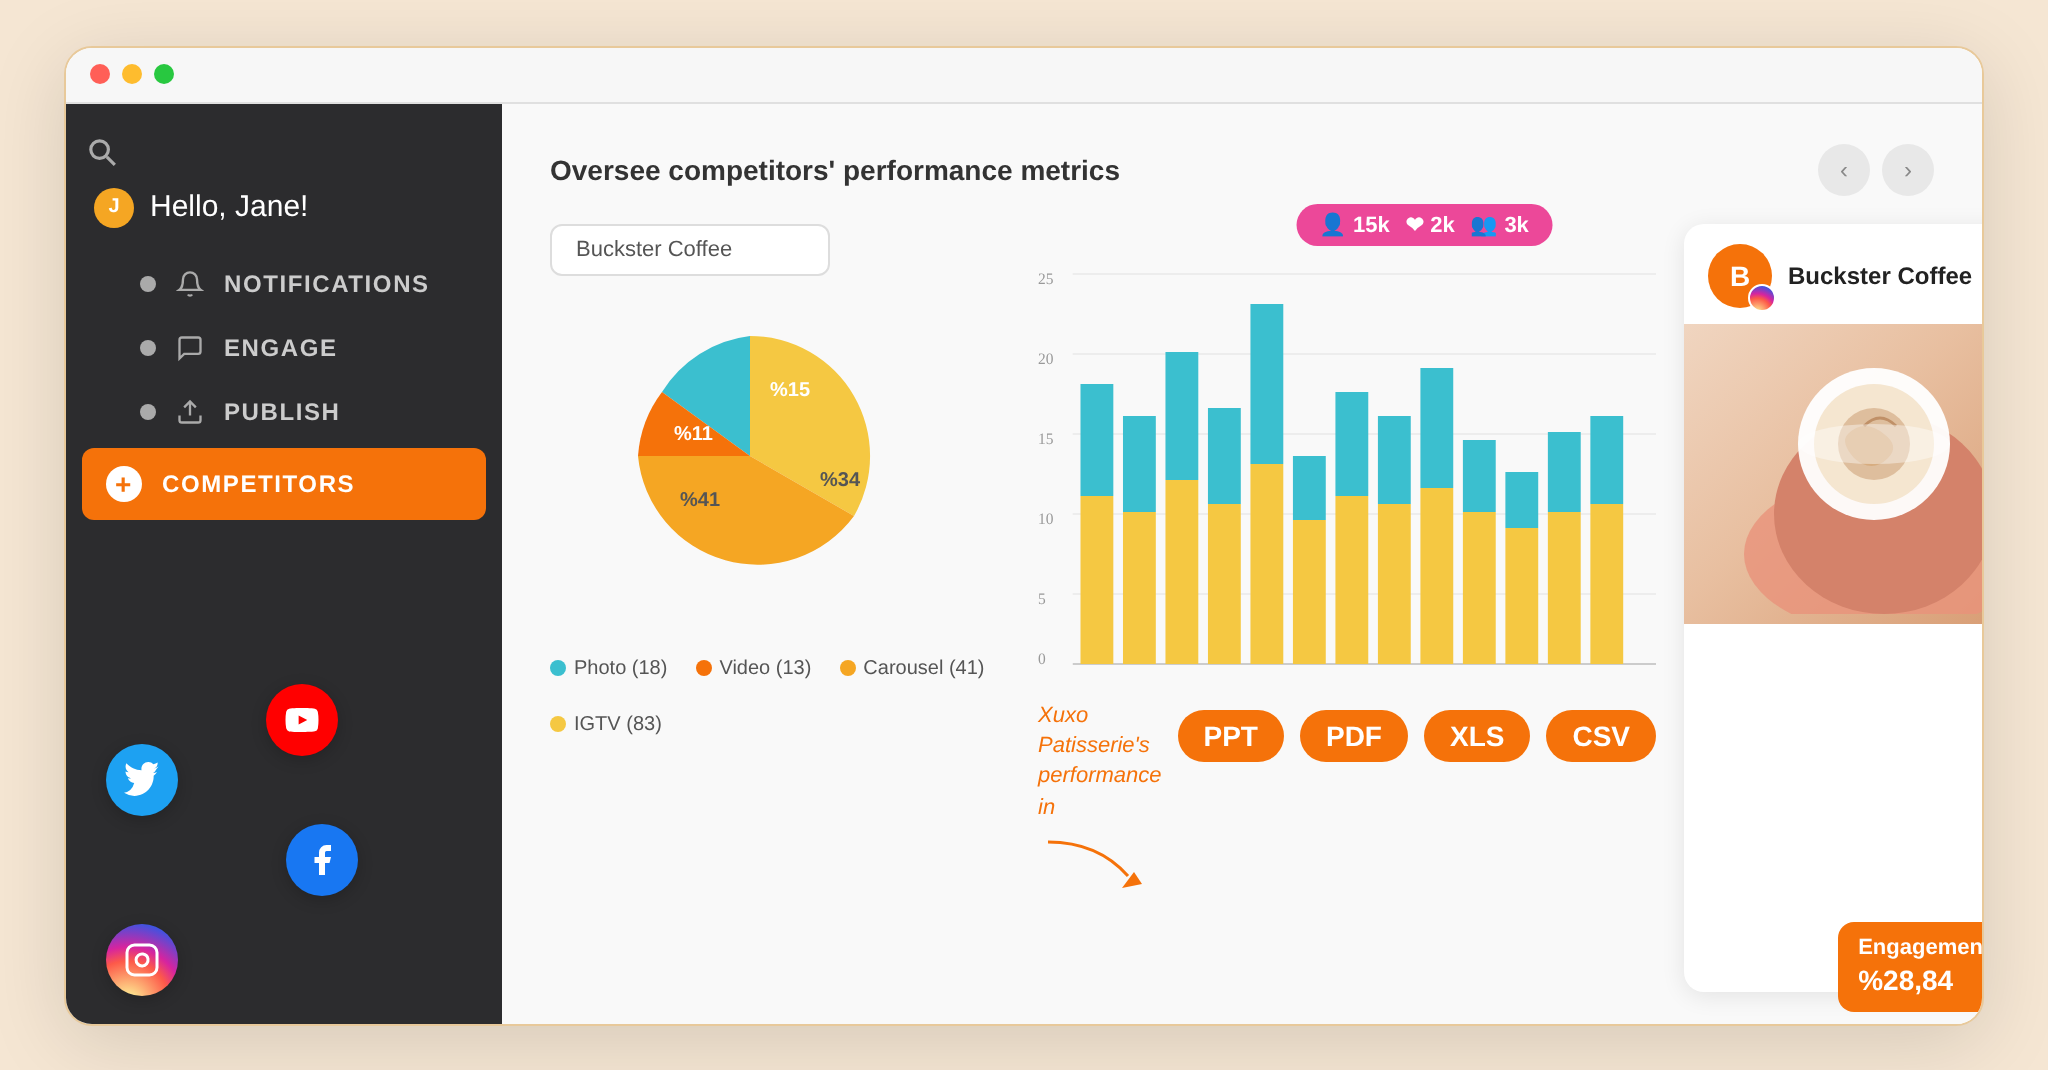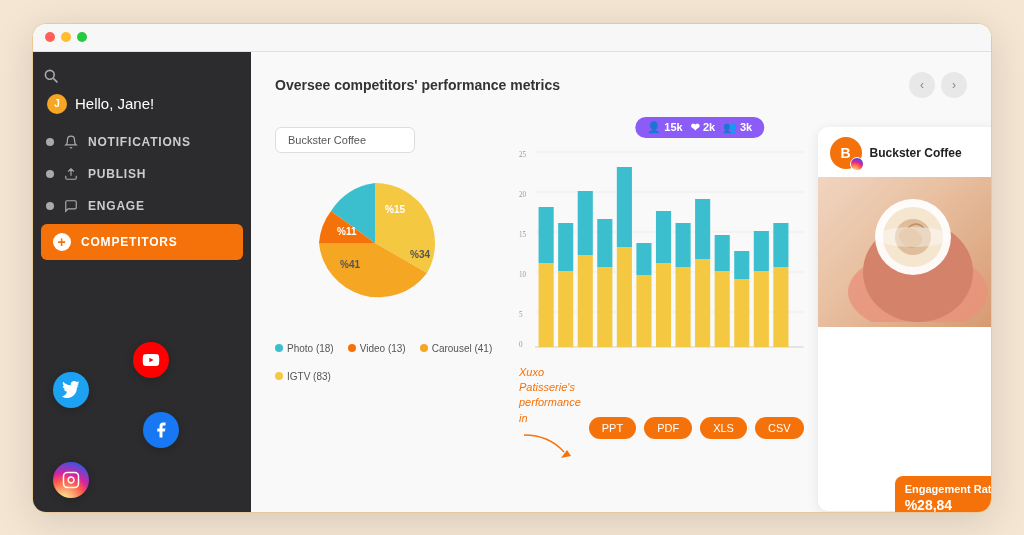--- a/index.html
+++ b/index.html
@@ -89,20 +89,21 @@
       align-items: center;
       padding: 9px 14px 9px 13px;
       gap: 10px;
       cursor: pointer;
       color: #ccc;
       font-size: 12px;
       font-weight: 600;
       letter-spacing: 0.8px;
       text-transform: uppercase;
       position: relative;
+      margin-left: 24px;
     }
     .sidebar-item.active {
       background: #f5720a;
       color: #fff;
       border-radius: 6px;
       margin: 2px 8px;
       padding: 9px 10px 9px 12px;
     }
     .sidebar-item .item-dot {
       width: 8px; height: 8px; border-radius: 50%;
@@ -145,21 +146,21 @@
       flex: 1;
       background: #f9f9f9;
       padding: 20px 24px 16px 24px;
       overflow: hidden;
       position: relative;
     }
     .main-header {
       display: flex;
       align-items: center;
       justify-content: space-between;
-      margin-bottom: 29px;
+      margin-bottom: 14px;
     }
     .main-title {
       font-size: 14px;
       font-weight: 600;
       color: #333;
     }
     .nav-arrows {
       display: flex;
       gap: 6px;
     }
@@ -218,21 +219,21 @@
     
     .middle-panel {
       flex: 1;
       position: relative;
     }
     .stats-bubble {
       position: absolute;
       top: -10px;
       left: 50%;
       transform: translateX(-20%);
-      background: #8b5cf6;
+      background: #ec4899;
       color: #fff;
       border-radius: 20px;
       padding: 4px 12px;
       font-size: 11px;
       font-weight: 600;
       display: flex;
       align-items: flex-end;
       gap: 8px;
       z-index: 5;
       white-space: nowrap;
@@ -248,24 +249,23 @@
       display: flex;
       gap: 8px;
       margin-top: 8px;
     }
     .export-btn {
       background: #f5720a;
       color: #fff;
       border: none;
       border-radius: 16px;
       padding: 5px 13px;
-      font-size: 11px;
-      font-weight: 400;
+      font-size: 14px;
+      font-weight: 700;
       cursor: pointer;
-      margin-top: 48px;
     }
     
     .right-panel {
       width: 200px;
       flex-shrink: 0;
       display: flex;
       flex-direction: column;
       gap: 8px;
       position: relative;
     }
@@ -363,30 +363,30 @@
         <div class="sidebar-item">
           <div class="item-dot"></div>
           <svg width="14" height="14" viewBox="0 0 24 24" fill="none" stroke="#aaa" stroke-width="2">
             <path d="M18 8A6 6 0 0 0 6 8c0 7-3 9-3 9h18s-3-2-3-9M13.73 21a2 2 0 0 1-3.46 0"></path>
           </svg>
           <span>NOTIFICATIONS</span>
         </div>
         <div class="sidebar-item">
           <div class="item-dot"></div>
           <svg width="14" height="14" viewBox="0 0 24 24" fill="none" stroke="#aaa" stroke-width="2">
-            <path d="M21 15v4a2 2 0 0 1-2 2H5a2 2 0 0 1-2-2v-4M17 8l-5-5-5 5M12 3v12"></path>
-          </svg>
-          <span>PUBLISH</span>
+            <path d="M21 15a2 2 0 0 1-2 2H7l-4 4V5a2 2 0 0 1 2-2h14a2 2 0 0 1 2 2z"></path>
+          </svg>
+          <span>ENGAGE</span>
         </div>
         <div class="sidebar-item">
           <div class="item-dot"></div>
           <svg width="14" height="14" viewBox="0 0 24 24" fill="none" stroke="#aaa" stroke-width="2">
-            <path d="M21 15a2 2 0 0 1-2 2H7l-4 4V5a2 2 0 0 1 2-2h14a2 2 0 0 1 2 2z"></path>
-          </svg>
-          <span>ENGAGE</span>
+            <path d="M21 15v4a2 2 0 0 1-2 2H5a2 2 0 0 1-2-2v-4M17 8l-5-5-5 5M12 3v12"></path>
+          </svg>
+          <span>PUBLISH</span>
         </div>
 
         <div class="sidebar-item active">
           <div class="plus-icon">+</div>
           <span>COMPETITORS</span>
         </div>
       </div>
 
       <div style="position: relative; height: 180px; width: 100%; overflow: visible;">
         <div class="social-icon social-twitter" style="top:40px; left:20px;">

